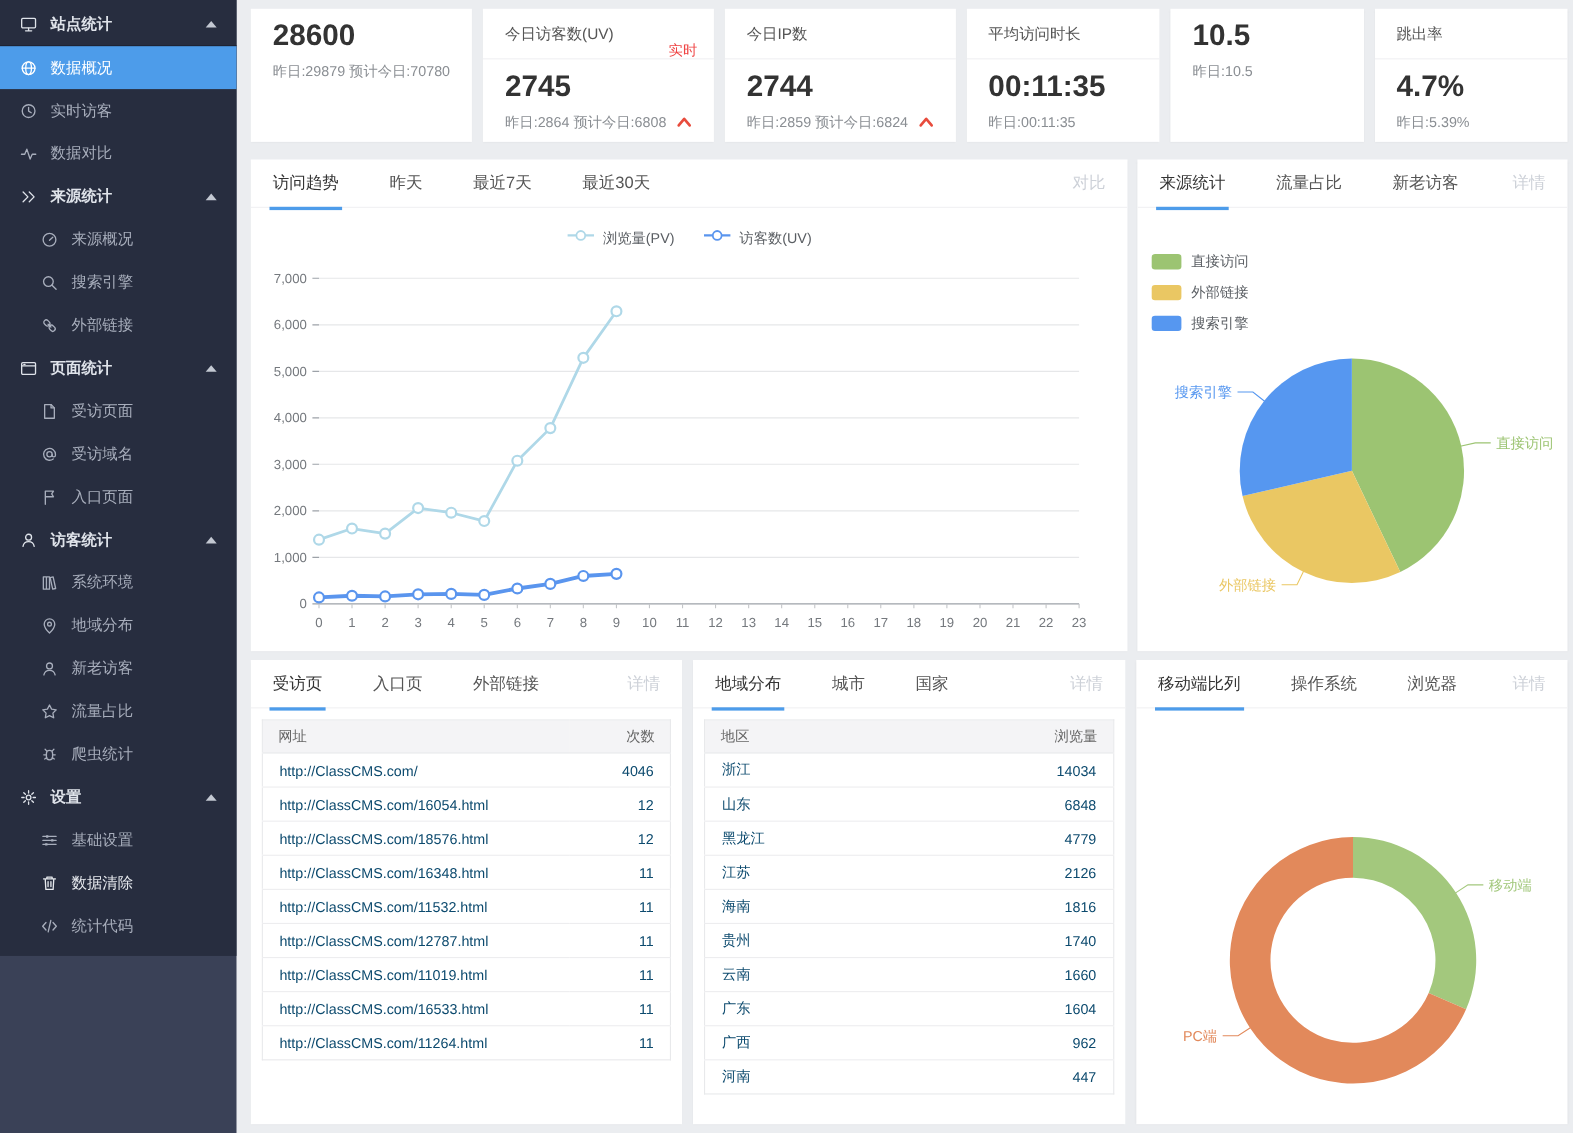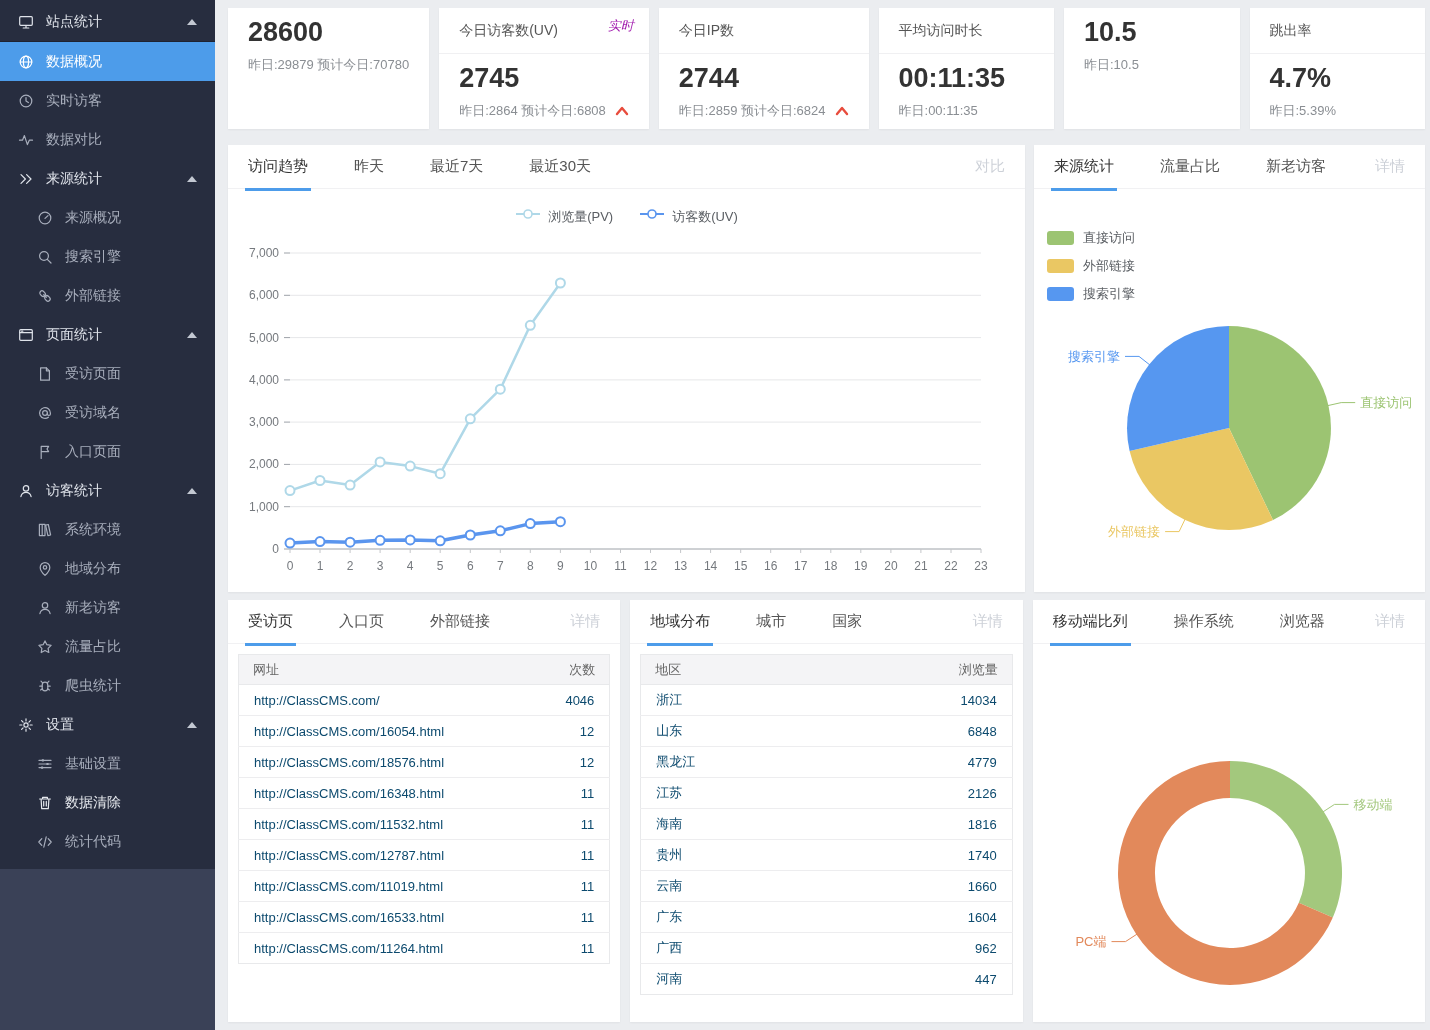--- a/index.html
+++ b/index.html
@@ -8,32 +8,32 @@
     width:1430px; height:1030px; overflow:hidden;
     font-family:"Liberation Sans","DejaVu Sans",sans-serif;
     background:#EBEDF0; display:flex; color:#555;
   }
   
   .sidebar { width:215px; flex:0 0 215px; background:#3A4157; height:1030px; }
   .sidebar-nav { background:#272D3F; padding:3px 0 8px 0; }
   .nav-row { height:39px; display:flex; align-items:center; padding:0 18px; font-size:14px; cursor:pointer; color:#A8AEBC; }
   .nav-row .icon { width:16px; height:16px; margin-right:12px; display:inline-flex; flex:0 0 16px; }
   .nav-row .icon svg { width:16px; height:16px; }
-  .nav-row.group { color:#DFE3EA; font-weight:normal; }
+  .nav-row.group { color:#DFE3EA; font-weight:bold; }
   .nav-row.group.first { border-bottom:1px solid #1E2332; }
   .nav-row.sub { padding-left:37px; }
   .nav-row.active { background:#4D9CEA; color:#FFFFFF; }
   .nav-row.bright { color:#E6E9EE; }
   .tri-up { margin-left:auto; width:0; height:0; border-left:5px solid transparent; border-right:5px solid transparent; border-bottom:6px solid #C3C8D2; }
   
   .content { flex:1; padding:8px 5px 8px 13px; }
   .cards { display:grid; grid-template-columns:repeat(6,1fr); gap:10px; margin-bottom:16px; }
   .card { background:#fff; height:121px; position:relative; box-shadow:0 1px 2px rgba(0,0,0,.05); }
   .card-title { font-size:14px; color:#555; line-height:45px; height:46px; padding:0 20px; border-bottom:1px solid #F0F0F2; white-space:nowrap; }
-  .card-tag { position:absolute; top:9px; right:15px; font-size:13px; color:#a21caf;font-style:italic; }
+  .card-tag { position:absolute; top:29px; right:15px; font-size:13px; color:#ef4444; }
   .card-value { font-size:27px; font-weight:bold; color:#333; padding:9px 20px 0; }
   .card-sub { font-size:13px; color:#8A8E93; padding:8px 20px 0; display:flex; align-items:center; white-space:nowrap; }
   .card-sub .trend-arrow { margin-left:9px; display:inline-flex; }
   
   .row-mid { display:grid; grid-template-columns:1fr 391px; gap:9px; margin-bottom:8px; }
   .row-bottom { display:grid; grid-template-columns:repeat(3,1fr); gap:10px; }
   .panel { background:#fff; box-shadow:0 1px 2px rgba(0,0,0,.05); position:relative; overflow:hidden; }
   .panel.tall { height:447px; }
   .panel.short { height:422px; }
   .panel-tabs { display:flex; align-items:center; height:44px; border-bottom:1px solid #F1F1F3; padding:0 20px; }

